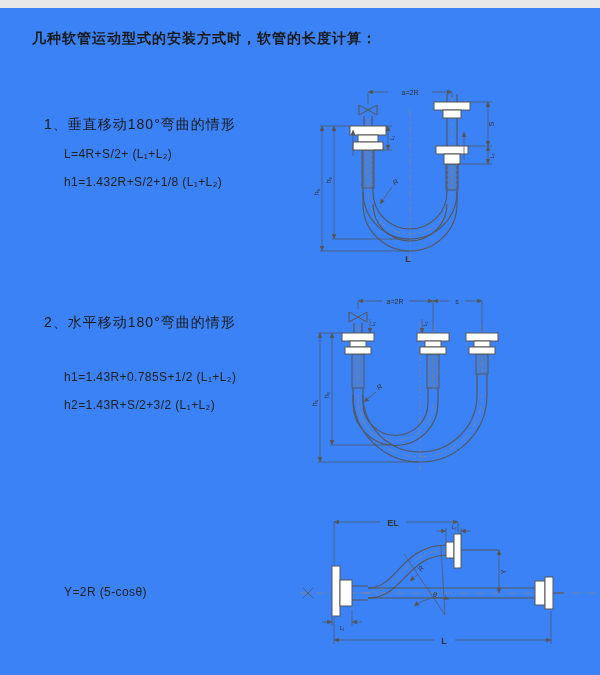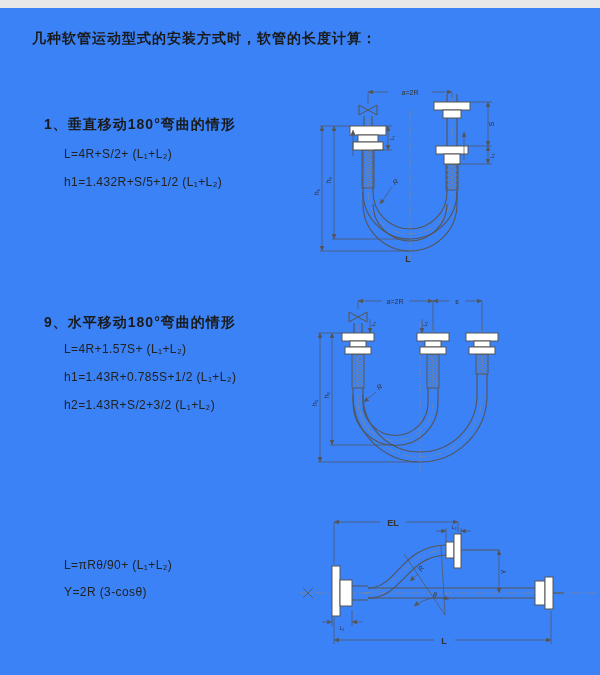--- a/index.html
+++ b/index.html
@@ -2,21 +2,21 @@
 <html><head>
 <meta charset="utf-8">
 <style>
   html,body{margin:0;padding:0;background:#e8e8e8;}
   .page{
     position:relative;width:600px;height:675px;background:#3b82f6;
     font-family:"Liberation Sans","DejaVu Sans",sans-serif;color:#1a1a1a;
     overflow:hidden;margin:8px auto;
   }
   .title{position:absolute;left:32px;top:22px;font-size:14px;font-weight:700;letter-spacing:1px;}
-  .heading{position:absolute;left:44px;font-size:14px;font-weight:700;letter-spacing:1px;}
+  .heading{position:absolute;left:44px;font-size:14px;font-weight:400;letter-spacing:1px;}
   .formula{position:absolute;left:64px;font-size:12px;font-weight:400;letter-spacing:.4px;color:#222;}
   svg{position:absolute;overflow:visible;}
   svg text{font-family:"Liberation Sans","DejaVu Sans",sans-serif;fill:#333;}
   .hose{stroke:#555;stroke-width:1.1;fill:none;}
   .flg{stroke:#555;stroke-width:1;fill:#fff;}
   .braid{stroke:#555;stroke-width:0.9;}
   .cl{stroke:#888;stroke-width:0.7;fill:none;stroke-dasharray:8 3 2 3;}
   .dim{stroke:#555;stroke-width:0.7;fill:none;}
   .lbl{font-size:7px;}
   .lbl-s{font-size:5.5px;}
@@ -25,29 +25,27 @@
 </style>
 </head>
 <body>
 
 <div class="page">
 
   <div class="title">几种软管运动型式的安装方式时，软管的长度计算：</div>
 
   <div class="heading" style="top:108px">1、垂直移动180°弯曲的情形</div>
   <div class="formula" style="top:139px">L=4R+S/2+ (L₁+L₂)</div>
-  <div class="formula" style="top:167px">h1=1.432R+S/5+1/2 (L₁+L₂)</div>
-
-  <div class="heading" style="top:306px">9、水平移动180°弯曲的情形</div>
-  <div class="formula" style="top:334px">L=4R+1.57S+ (L₁+L₂)</div>
+  <div class="formula" style="top:167px">h1=1.432R+S/2+1/8 (L₁+L₂)</div>
+
+  <div class="heading" style="top:306px">2、水平移动180°弯曲的情形</div>
   <div class="formula" style="top:362px">h1=1.43R+0.785S+1/2 (L₁+L₂)</div>
   <div class="formula" style="top:390px">h2=1.43R+S/2+3/2 (L₁+L₂)</div>
 
-  <div class="formula" style="top:550px">L=πRθ/90+ (L₁+L₂)</div>
-  <div class="formula" style="top:577px">Y=2R (3-cosθ)</div>
+  <div class="formula" style="top:577px">Y=2R (5-cosθ)</div>
 
   <svg style="left:312px;top:72px" width="263" height="186" viewBox="0 0 263 186">
     <defs>
       <marker id="arw" viewBox="0 0 8 8" refX="8" refY="4" markerWidth="7" markerHeight="7" orient="auto-start-reverse">
         <path d="M0,0 L8,4 L0,8 z" fill="#555"></path>
       </marker>
       <pattern id="hb1" width="5" height="5" patternUnits="userSpaceOnUse">
         <path d="M0,5 L5,0 M0,0 L5,5" stroke="#777" stroke-width="0.6"></path>
       </pattern>
     </defs>

